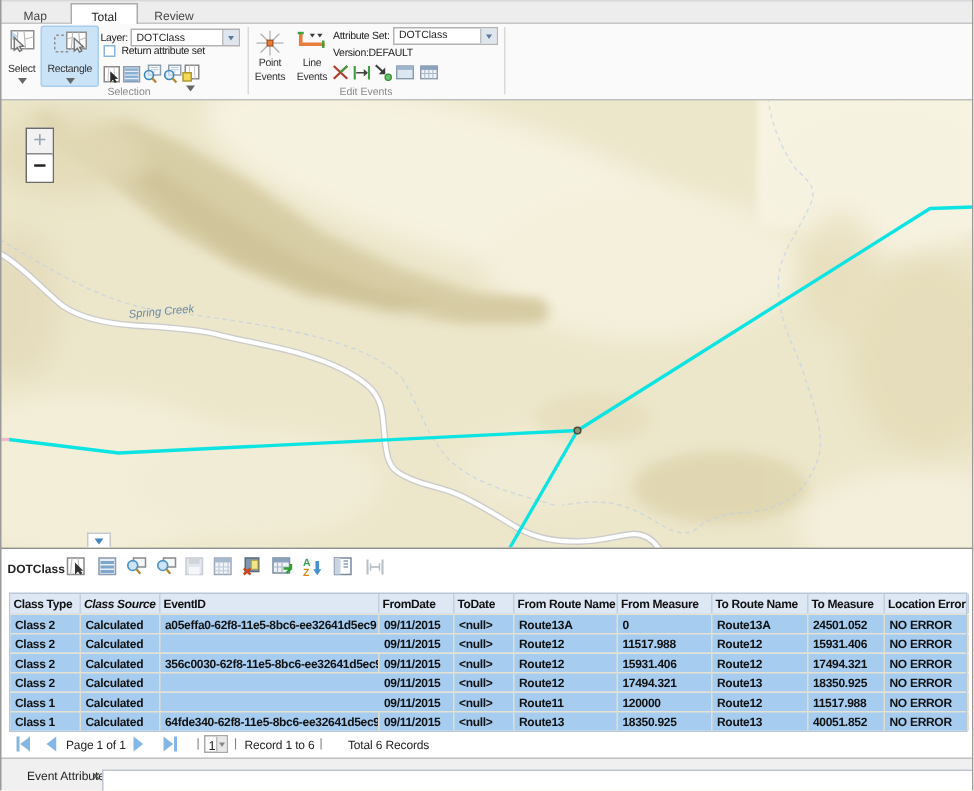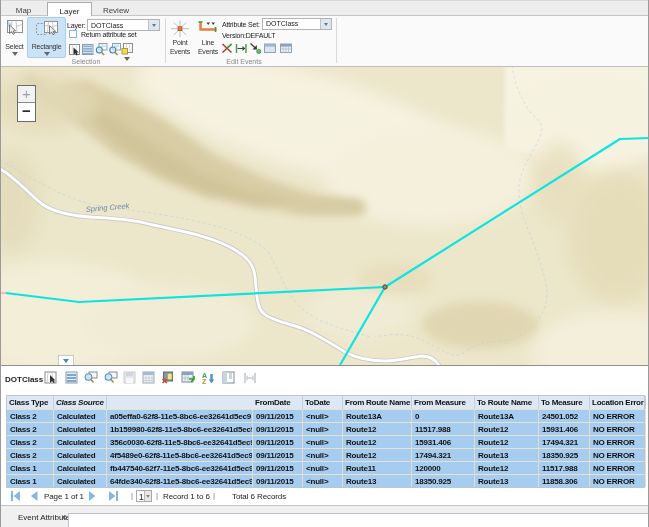--- a/index.html
+++ b/index.html
@@ -49,21 +49,21 @@
 #btab-x { position:absolute; left:61px; top:8px; font-size:7px; color:#555; font-weight:bold; }
 #btab-rest { position:absolute; left:68px; top:7px; width:581px; height:16px; background:#fff; border:1px solid #bcc3cc; border-right:none; border-bottom:none; }
 </style>
 </head>
 <body>
 <div id="app">
   <div id="appborder"></div>
 
   <div id="tabs">
     <div class="tab" id="tab-map">Map</div>
-    <div class="tab" id="tab-edit">Layer</div>
+    <div class="tab" id="tab-edit">Total</div>
     <div class="tab" id="tab-review">Review</div>
   </div>
 
   <div id="ribbon">
     <div class="gsep" style="left:165px;"></div>
     <div class="gsep" style="left:336px;"></div>
     <div class="glabel" style="left:40px; width:92px;">Selection</div>
     <div class="glabel" style="left:198px; width:92px;">Edit Events</div>
 
     <div id="btn-select" style="position:absolute;left:2px;top:1px;width:25px;height:41px;">
@@ -302,20 +302,21 @@
           <path d="M2,2 L2,12 M12,2 L12,12" stroke="#8a98a6" stroke-width="1.4"></path>
           <path d="M4,7 L10,7" stroke="#8a98a6" stroke-width="1.2"></path>
           <path d="M4,4.5 L4,9.5 M10,4.5 L10,9.5" stroke="#8a98a6" stroke-width="1"></path>
         </g>
       </svg>
     </div>
     <div id="grid">
       <div class="hrow">
         <div class="hcell" style="left:0px;width:47px;">Class Type</div>
         <div class="hcell" style="left:47px;width:53px;font-style:italic;">Class Source</div>
+        <div class="hcell" style="left:100px;width:146px;">EventID</div>
         <div class="hcell" style="left:246px;width:50px;">FromDate</div>
         <div class="hcell" style="left:296px;width:40px;">ToDate</div>
         <div class="hcell" style="left:336px;width:69px;">From Route Name</div>
         <div class="hcell" style="left:405px;width:63px;">From Measure</div>
         <div class="hcell" style="left:468px;width:64px;">To Route Name</div>
         <div class="hcell" style="left:532px;width:51px;">To Measure</div>
         <div class="hcell" style="left:583px;width:56px;">Location Error</div>
       </div>
       <div class="drow" style="top:13px;">
         <div class="dcell" style="left:0px;width:47px;">Class 2</div>
@@ -325,21 +326,20 @@
         <div class="dcell" style="left:296px;width:40px;">&lt;null&gt;</div>
         <div class="dcell" style="left:336px;width:69px;">Route13A</div>
         <div class="dcell" style="left:405px;width:63px;">0</div>
         <div class="dcell" style="left:468px;width:64px;">Route13A</div>
         <div class="dcell" style="left:532px;width:51px;">24501.052</div>
         <div class="dcell" style="left:583px;width:56px;">NO ERROR</div>
       </div>
       <div class="drow" style="top:26px;">
         <div class="dcell" style="left:0px;width:47px;">Class 2</div>
         <div class="dcell" style="left:47px;width:53px;">Calculated</div>
-        <div class="dcell" style="left:100px;width:146px;">1b159980-62f8-11e5-8bc6-ee32641d5ec9</div>
         <div class="dcell" style="left:246px;width:50px;">09/11/2015</div>
         <div class="dcell" style="left:296px;width:40px;">&lt;null&gt;</div>
         <div class="dcell" style="left:336px;width:69px;">Route12</div>
         <div class="dcell" style="left:405px;width:63px;">11517.988</div>
         <div class="dcell" style="left:468px;width:64px;">Route12</div>
         <div class="dcell" style="left:532px;width:51px;">15931.406</div>
         <div class="dcell" style="left:583px;width:56px;">NO ERROR</div>
       </div>
       <div class="drow" style="top:39px;">
         <div class="dcell" style="left:0px;width:47px;">Class 2</div>
@@ -349,51 +349,49 @@
         <div class="dcell" style="left:296px;width:40px;">&lt;null&gt;</div>
         <div class="dcell" style="left:336px;width:69px;">Route12</div>
         <div class="dcell" style="left:405px;width:63px;">15931.406</div>
         <div class="dcell" style="left:468px;width:64px;">Route12</div>
         <div class="dcell" style="left:532px;width:51px;">17494.321</div>
         <div class="dcell" style="left:583px;width:56px;">NO ERROR</div>
       </div>
       <div class="drow" style="top:52px;">
         <div class="dcell" style="left:0px;width:47px;">Class 2</div>
         <div class="dcell" style="left:47px;width:53px;">Calculated</div>
-        <div class="dcell" style="left:100px;width:146px;">4f5489e0-62f8-11e5-8bc6-ee32641d5ec9</div>
         <div class="dcell" style="left:246px;width:50px;">09/11/2015</div>
         <div class="dcell" style="left:296px;width:40px;">&lt;null&gt;</div>
         <div class="dcell" style="left:336px;width:69px;">Route12</div>
         <div class="dcell" style="left:405px;width:63px;">17494.321</div>
         <div class="dcell" style="left:468px;width:64px;">Route13</div>
         <div class="dcell" style="left:532px;width:51px;">18350.925</div>
         <div class="dcell" style="left:583px;width:56px;">NO ERROR</div>
       </div>
       <div class="drow" style="top:65px;">
         <div class="dcell" style="left:0px;width:47px;">Class 1</div>
         <div class="dcell" style="left:47px;width:53px;">Calculated</div>
-        <div class="dcell" style="left:100px;width:146px;">fb447540-62f7-11e5-8bc6-ee32641d5ec9</div>
         <div class="dcell" style="left:246px;width:50px;">09/11/2015</div>
         <div class="dcell" style="left:296px;width:40px;">&lt;null&gt;</div>
         <div class="dcell" style="left:336px;width:69px;">Route11</div>
         <div class="dcell" style="left:405px;width:63px;">120000</div>
         <div class="dcell" style="left:468px;width:64px;">Route12</div>
         <div class="dcell" style="left:532px;width:51px;">11517.988</div>
         <div class="dcell" style="left:583px;width:56px;">NO ERROR</div>
       </div>
       <div class="drow" style="top:78px;">
         <div class="dcell" style="left:0px;width:47px;">Class 1</div>
         <div class="dcell" style="left:47px;width:53px;">Calculated</div>
         <div class="dcell" style="left:100px;width:146px;">64fde340-62f8-11e5-8bc6-ee32641d5ec9</div>
         <div class="dcell" style="left:246px;width:50px;">09/11/2015</div>
         <div class="dcell" style="left:296px;width:40px;">&lt;null&gt;</div>
         <div class="dcell" style="left:336px;width:69px;">Route13</div>
         <div class="dcell" style="left:405px;width:63px;">18350.925</div>
         <div class="dcell" style="left:468px;width:64px;">Route13</div>
-        <div class="dcell" style="left:532px;width:51px;">11858.306</div>
+        <div class="dcell" style="left:532px;width:51px;">40051.852</div>
         <div class="dcell" style="left:583px;width:56px;">NO ERROR</div>
       </div>
     </div>
     <div id="pager">
       <svg width="649" height="19" style="position:absolute;left:0;top:0;">
         <g fill="#85b7e2">
           <rect x="11" y="4" width="2" height="10"></rect>
           <polygon points="20,4 20,14 13.5,9"></polygon>
           <polygon points="37.5,4 37.5,14 31,9"></polygon>
           <polygon points="89,4 89,14 95.5,9"></polygon>

